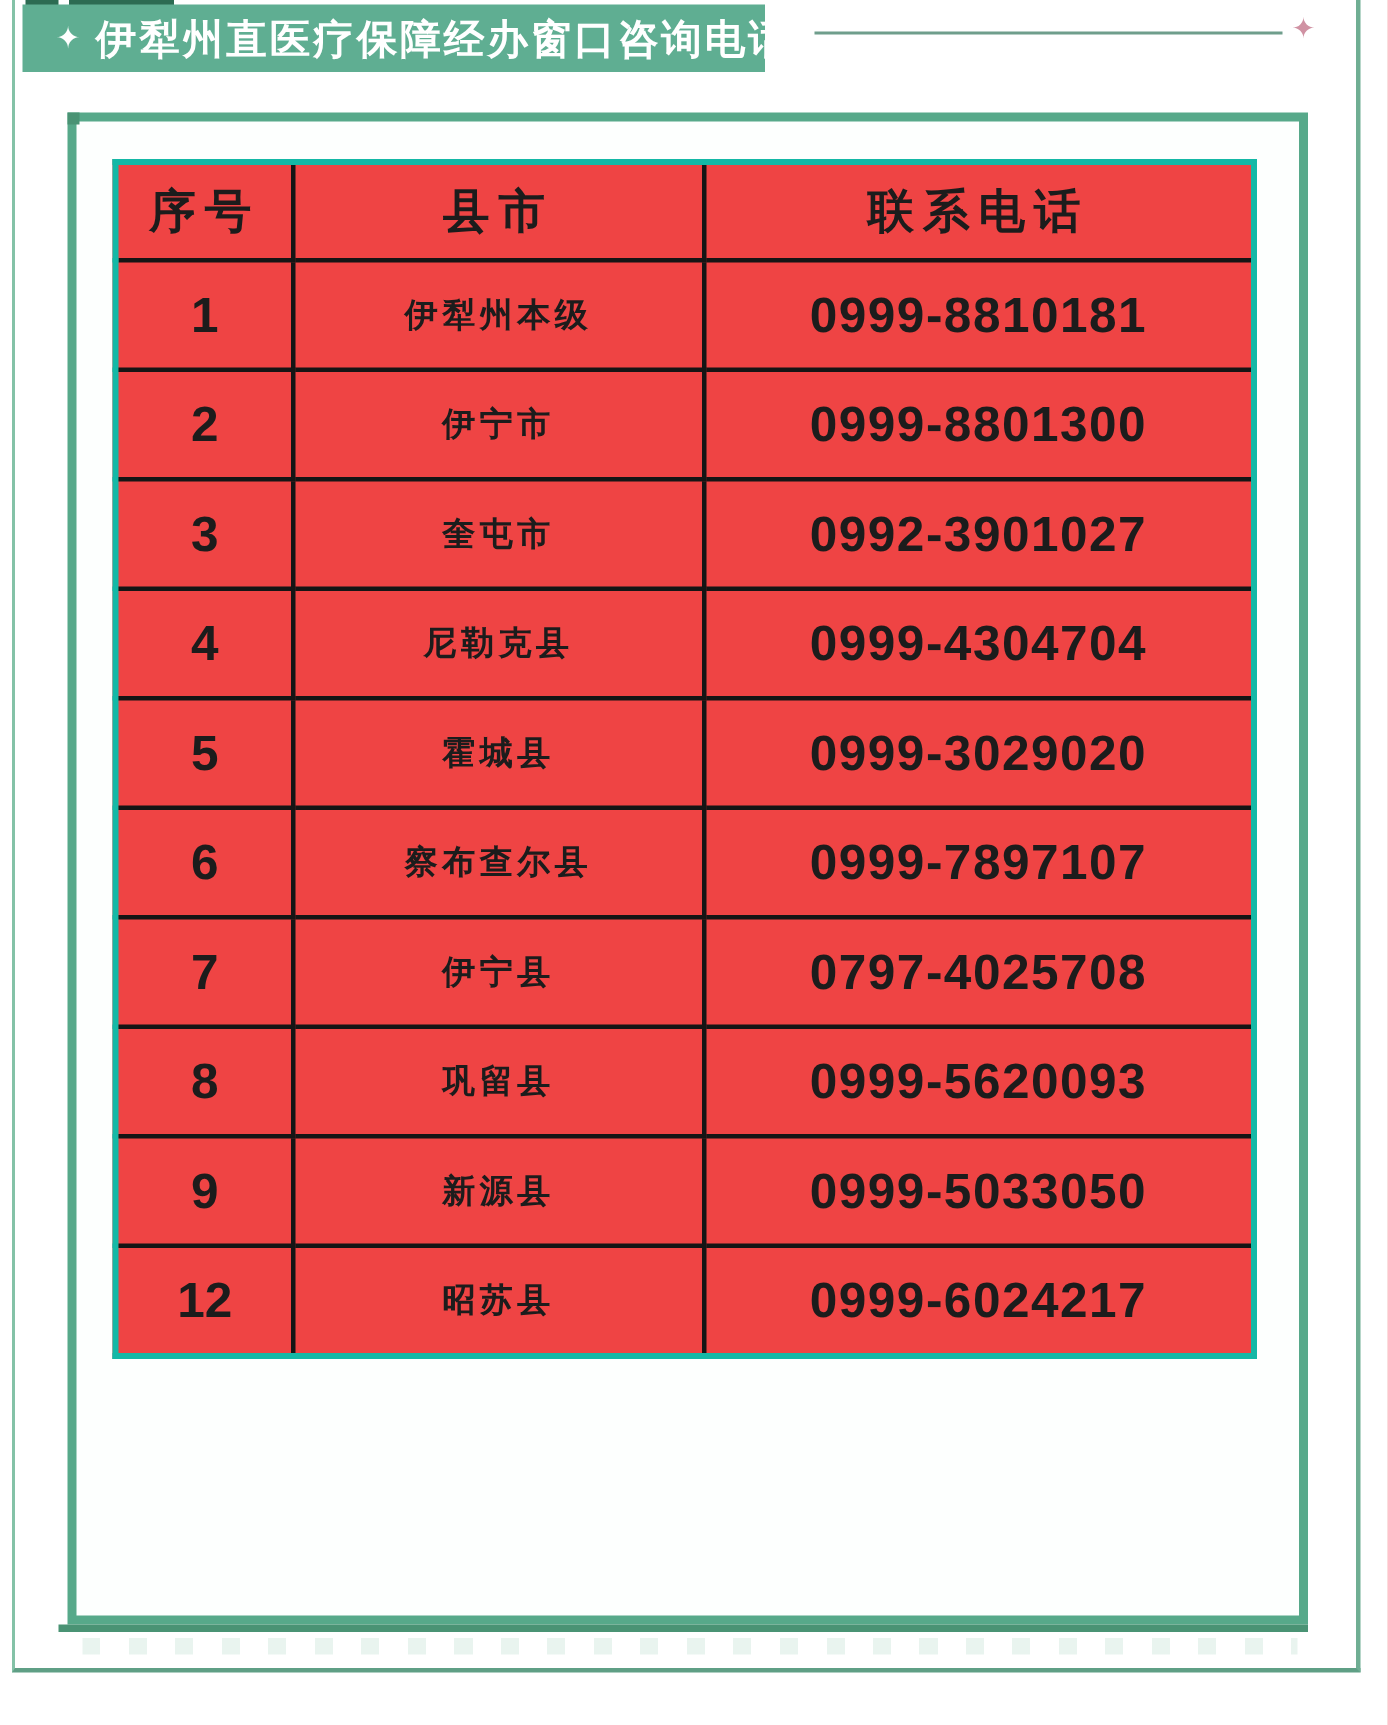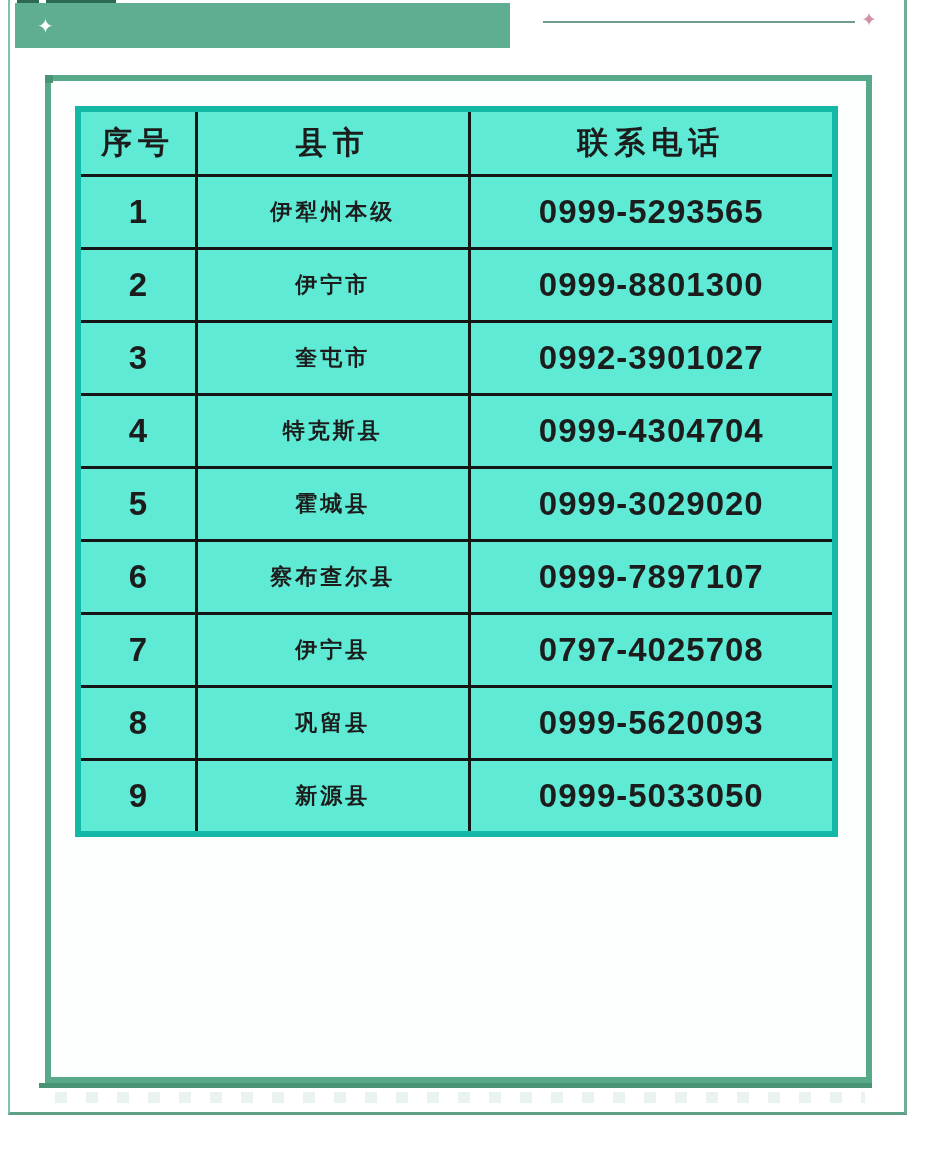--- a/index.html
+++ b/index.html
@@ -50,22 +50,22 @@
     content:"";position:absolute;left:-6px;top:-6px;width:8px;height:8px;background:#4a9374;
   }
   .card::after{ 
     content:"";position:absolute;left:-12px;right:-6px;bottom:-11px;height:5px;background:#4a9374;
   }
   
   table.contacts{
     position:absolute;left:24px;top:25px;
     border-collapse:collapse;table-layout:fixed;
     width:763px;
-    background:#5eead4;
-    border:6px solid #14b8a6;
+    background:#ef4444;
+    border:4px solid #14b8a6;
   }
   .contacts th,.contacts td{
     border:3px solid #151515;
     text-align:center;vertical-align:middle;
     padding:0;color:#1c1c1c;
     overflow:hidden;white-space:nowrap;
   }
   .contacts col.c-no{width:118px;}
   .contacts col.c-county{width:272px;}
   .contacts col.c-phone{width:365px;}
@@ -98,20 +98,21 @@
 
 <div class="stage">
 
   <div class="outer-frame"></div>
 
   <div class="top-fragment frag-1"></div>
   <div class="top-fragment frag-2"></div>
 
   <div class="banner">
     <span class="banner-icon">✦</span>
+    <span class="banner-text">伊犁州直医疗保障经办窗口咨询电话</span>
   </div>
 
   <div class="decor-line"></div>
   <span class="decor-sparkle">✦</span>
 
   <div class="card">
     <table class="contacts">
       <colgroup>
         <col class="c-no">
           <col class="c-county">
@@ -121,35 +122,35 @@
         <tr>
           <th>序号</th>
           <th>县市</th>
           <th>联系电话</th>
         </tr>
       </thead>
       <tbody>
         <tr>
           <td class="num">1</td>
           <td class="county">伊犁州本级</td>
-          <td class="phone">0999-5293565</td>
+          <td class="phone">0999-8810181</td>
         </tr>
         <tr>
           <td class="num">2</td>
           <td class="county">伊宁市</td>
           <td class="phone">0999-8801300</td>
         </tr>
         <tr>
           <td class="num">3</td>
           <td class="county">奎屯市</td>
           <td class="phone">0992-3901027</td>
         </tr>
         <tr>
           <td class="num">4</td>
-          <td class="county">特克斯县</td>
+          <td class="county">尼勒克县</td>
           <td class="phone">0999-4304704</td>
         </tr>
         <tr>
           <td class="num">5</td>
           <td class="county">霍城县</td>
           <td class="phone">0999-3029020</td>
         </tr>
         <tr>
           <td class="num">6</td>
           <td class="county">察布查尔县</td>
@@ -163,19 +164,24 @@
         <tr>
           <td class="num">8</td>
           <td class="county">巩留县</td>
           <td class="phone">0999-5620093</td>
         </tr>
         <tr>
           <td class="num">9</td>
           <td class="county">新源县</td>
           <td class="phone">0999-5033050</td>
         </tr>
+        <tr>
+          <td class="num">12</td>
+          <td class="county">昭苏县</td>
+          <td class="phone">0999-6024217</td>
+        </tr>
       </tbody>
     </table>
   </div>
 
   <div class="dotted-strip"></div>
 
 </div>
 
 </body></html>

